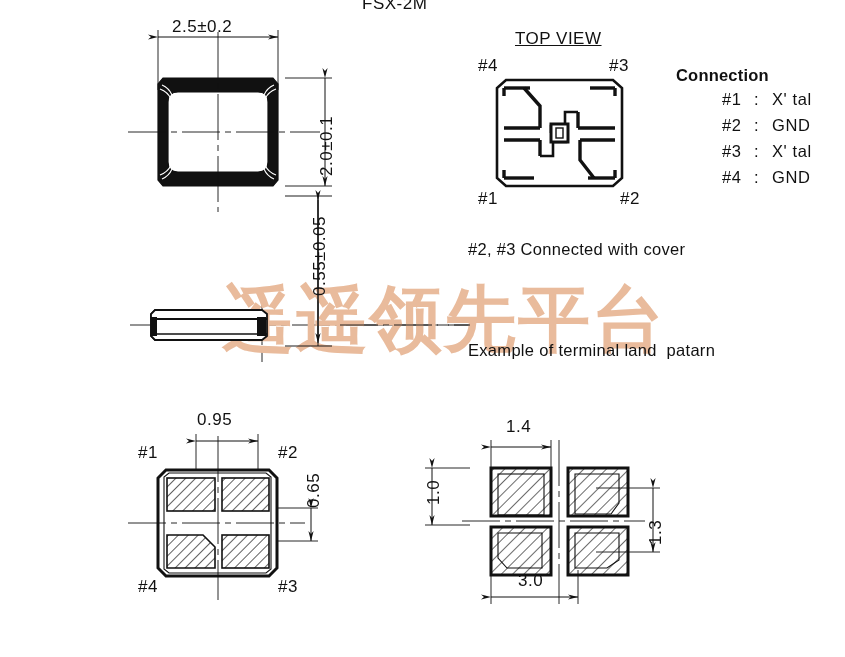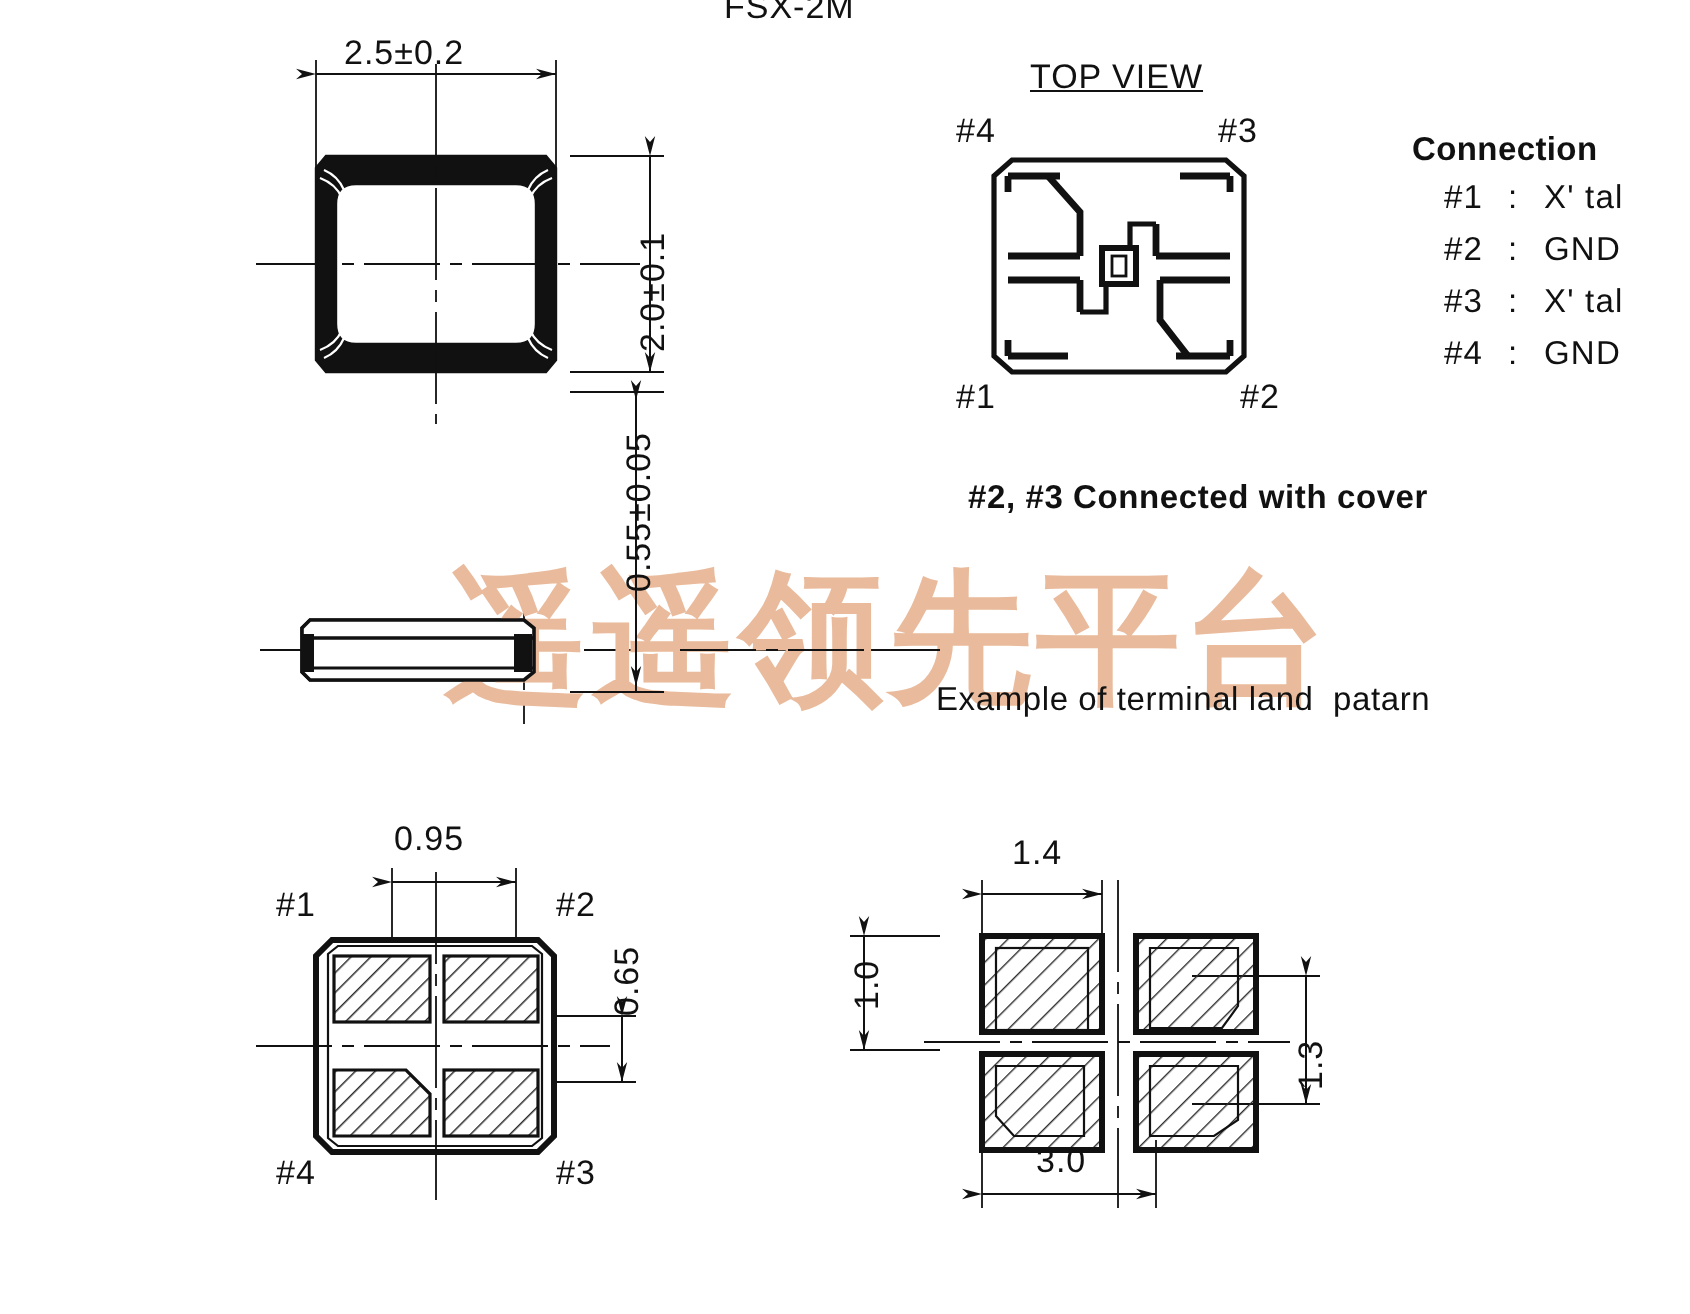--- a/index.html
+++ b/index.html
@@ -272,21 +272,21 @@
   <div class="txt dim-txt vert" style="left:318px; top:176px;">2.0±0.1</div>
 
   <div class="txt dim-txt vert" style="left:311px; top:296px;">0.55±0.05</div>
 
   <div class="txt title-txt" style="left:515px; top:30px;text-decoration:underline;">TOP VIEW</div>
   <div class="txt pin-txt" style="left:478px; top:57px;">#4</div>
   <div class="txt pin-txt" style="left:609px; top:57px;">#3</div>
   <div class="txt pin-txt" style="left:478px; top:190px;">#1</div>
   <div class="txt pin-txt" style="left:620px; top:190px;">#2</div>
 
-  <div class="txt conn-head" style="left:706px; top:67px;">Connection</div>
+  <div class="txt conn-head" style="left:676px; top:67px;">Connection</div>
   <div class="abs" style="left:722px; top:90px;">
     <div style="display:flex; align-items:baseline; height:26px;">
       <span class="conn-row" style="position:static; width:32px;">#1</span>
       <span class="conn-row" style="position:static; width:18px;">:</span>
       <span class="conn-row" style="position:static;">X' tal</span>
     </div>
     <div style="display:flex; align-items:baseline; height:26px;">
       <span class="conn-row" style="position:static; width:32px;">#2</span>
       <span class="conn-row" style="position:static; width:18px;">:</span>
       <span class="conn-row" style="position:static;">GND</span>
@@ -296,21 +296,21 @@
       <span class="conn-row" style="position:static; width:18px;">:</span>
       <span class="conn-row" style="position:static;">X' tal</span>
     </div>
     <div style="display:flex; align-items:baseline; height:26px;">
       <span class="conn-row" style="position:static; width:32px;">#4</span>
       <span class="conn-row" style="position:static; width:18px;">:</span>
       <span class="conn-row" style="position:static;">GND</span>
     </div>
   </div>
 
-  <div class="txt note-txt" style="left:484px; top:241px;font-weight:bold;">#2, #3 Connected with cover</div>
+  <div class="txt note-txt" style="left:468px; top:241px;">#2, #3 Connected with cover</div>
   <div class="txt note-txt" style="left:468px; top:342px;">Example of terminal land  patarn</div>
 
   <div class="txt dim-txt" style="left:197px; top:411px;">0.95</div>
   <div class="txt dim-txt vert" style="left:305px; top:508px;">0.65</div>
   <div class="txt pin-txt" style="left:138px; top:444px;">#1</div>
   <div class="txt pin-txt" style="left:278px; top:444px;">#2</div>
   <div class="txt pin-txt" style="left:138px; top:578px;">#4</div>
   <div class="txt pin-txt" style="left:278px; top:578px;">#3</div>
 
   <div class="txt dim-txt" style="left:506px; top:418px;">1.4</div>

